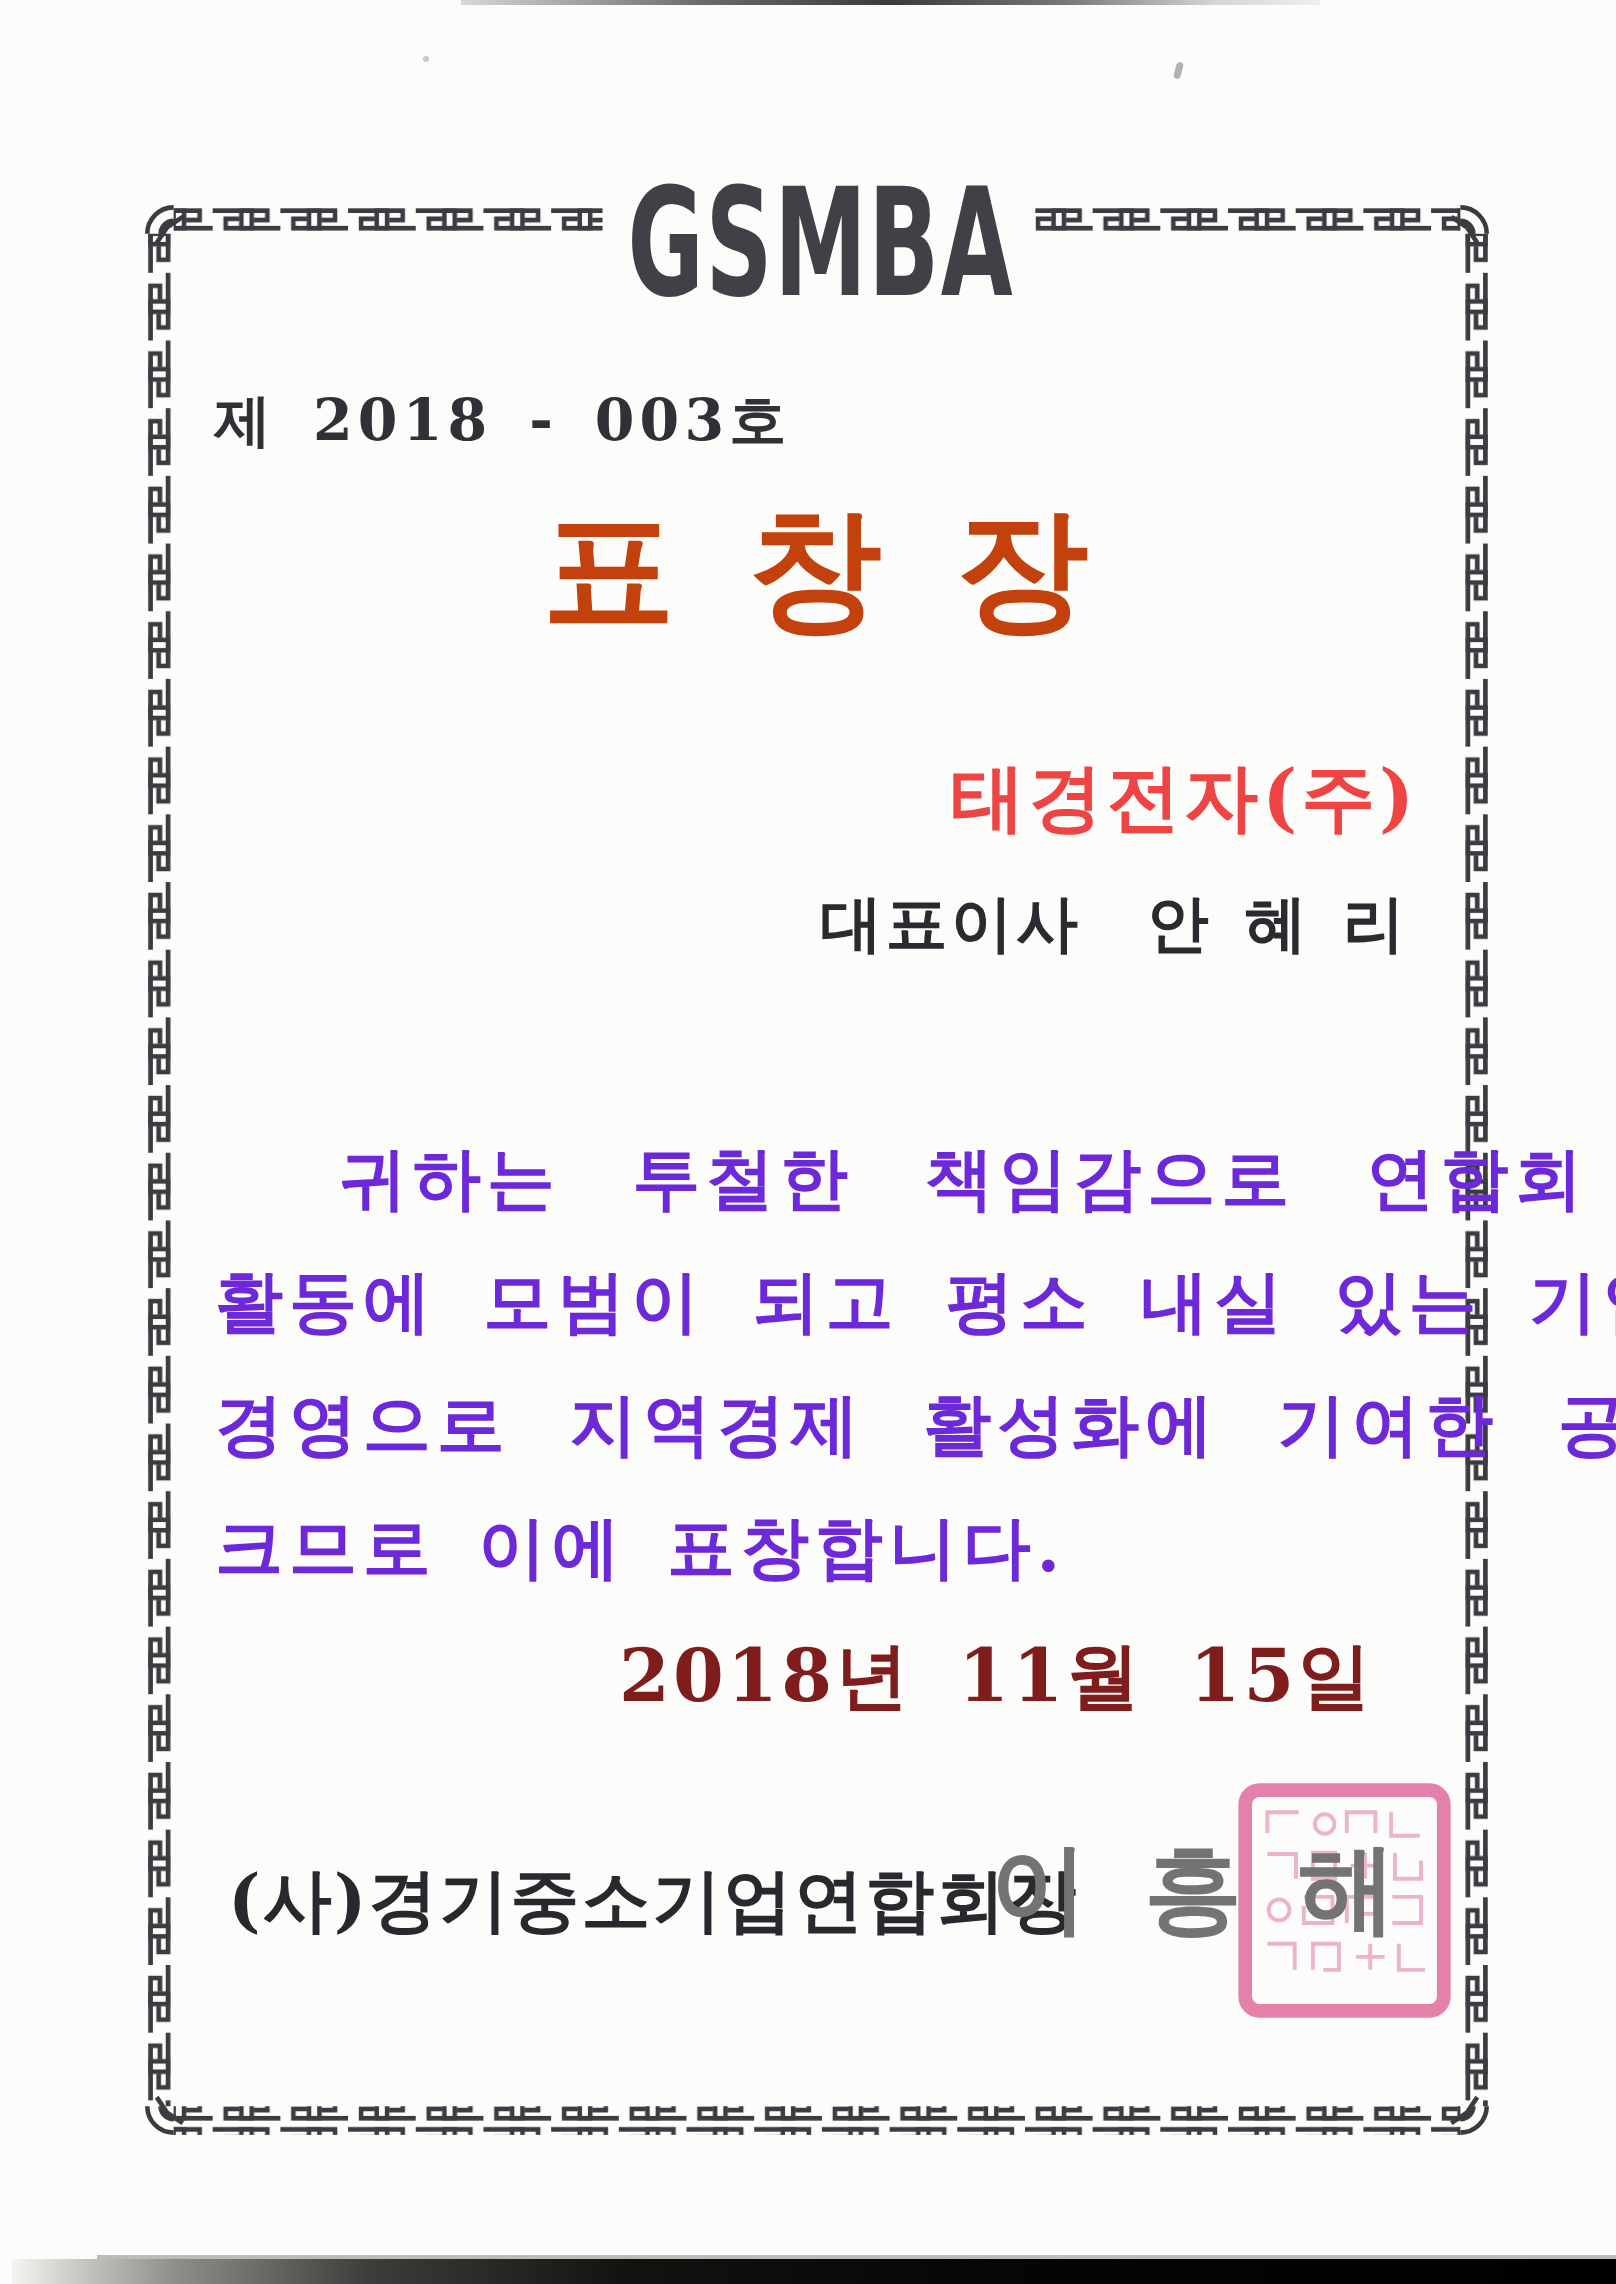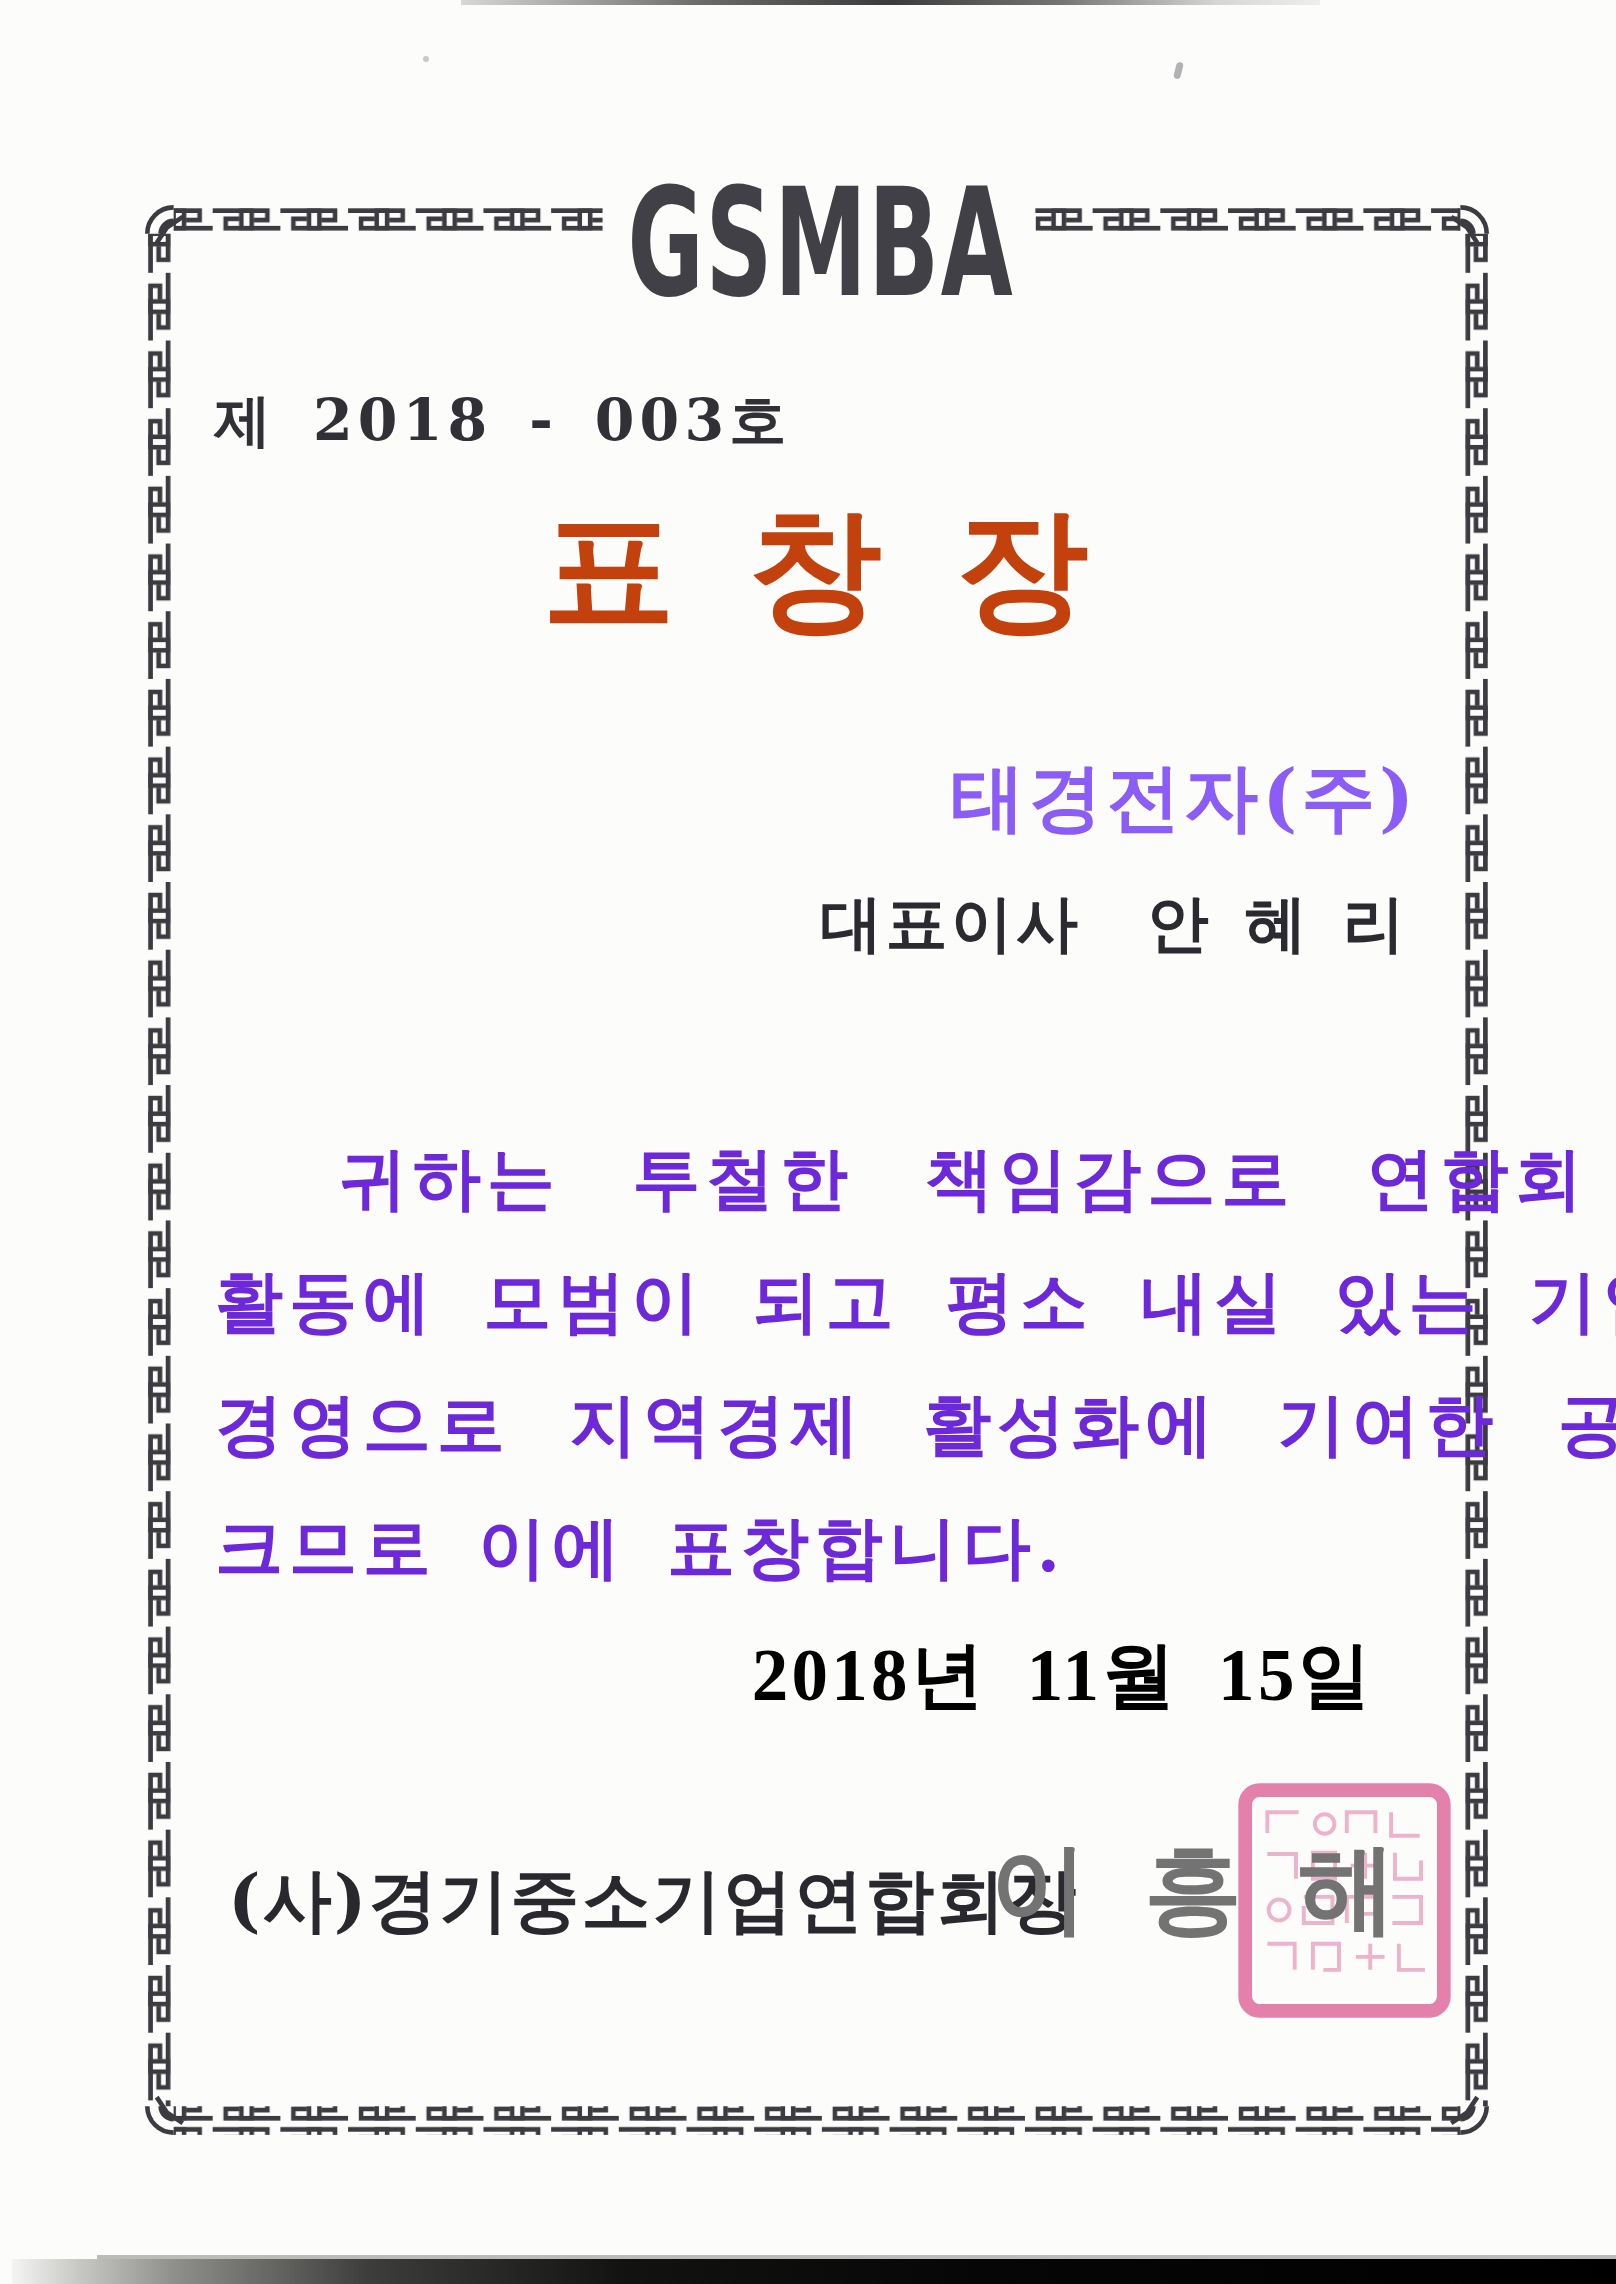--- a/index.html
+++ b/index.html
@@ -40,30 +40,30 @@
     font-weight:700;font-size:150px;line-height:1;
     letter-spacing:2.6px;color:#404046;
     transform:translateX(-50%) scaleX(.62);
     transform-origin:center top;
     white-space:pre;
   }
 
   .docnum{left:202px;top:391px;font-size:57px;letter-spacing:5.2px;word-spacing:11.7px;color:#303036;}
   .title{left:50%;top:502px;transform:translateX(-50%);font-size:133px;
          letter-spacing:10.4px;word-spacing:6.5px;color:#c2410c;}
-  .company{right:211px;top:760px;font-size:74px;letter-spacing:3.9px;color:#8b5cf6;}
+  .company{right:211px;top:760px;font-size:74px;letter-spacing:3.9px;color:#ef4444;}
   .ceo{right:221px;top:893px;font-size:62px;letter-spacing:3.3px;word-spacing:7.8px;color:#2a2a30;}
 
   .body-line{left:203px;font-size:68px;letter-spacing:5.9px;color:#6d28d9;}
   .bl0{top:1144px;padding-left:124px;word-spacing:42px;}
   .bl1{top:1267px;word-spacing:17px;}
   .bl2{top:1390px;word-spacing:29px;}
   .bl3{top:1513px;word-spacing:11.7px;}
 
-  .date{right:255px;top:1639px;font-size:73px;letter-spacing:3.3px;word-spacing:18px;color:#000000;font-family:Liberation Serif, serif;}
+  .date{right:255px;top:1639px;font-size:73px;letter-spacing:3.3px;word-spacing:18px;color:#7f1d1d;}
 
   .issuer{left:216px;top:1865px;font-size:69px;letter-spacing:2px;color:#28282e;}
   .name{left:978px;top:1839px;font-size:98px;word-spacing:22px;color:#737373;z-index:3;}
 
   .seal{position:absolute;left:1224px;top:1781px;z-index:2;}
 
   
   .scan-line{position:absolute;left:85px;right:0;bottom:25.4px;height:3.3px;
     background:#aaaaa7;opacity:.8;}
   .scan-band{

